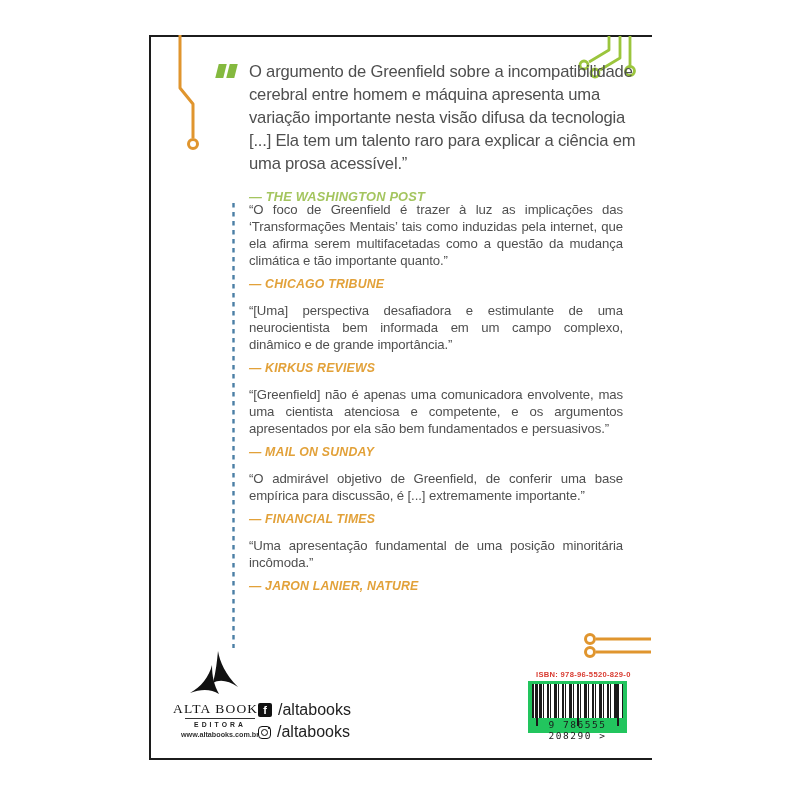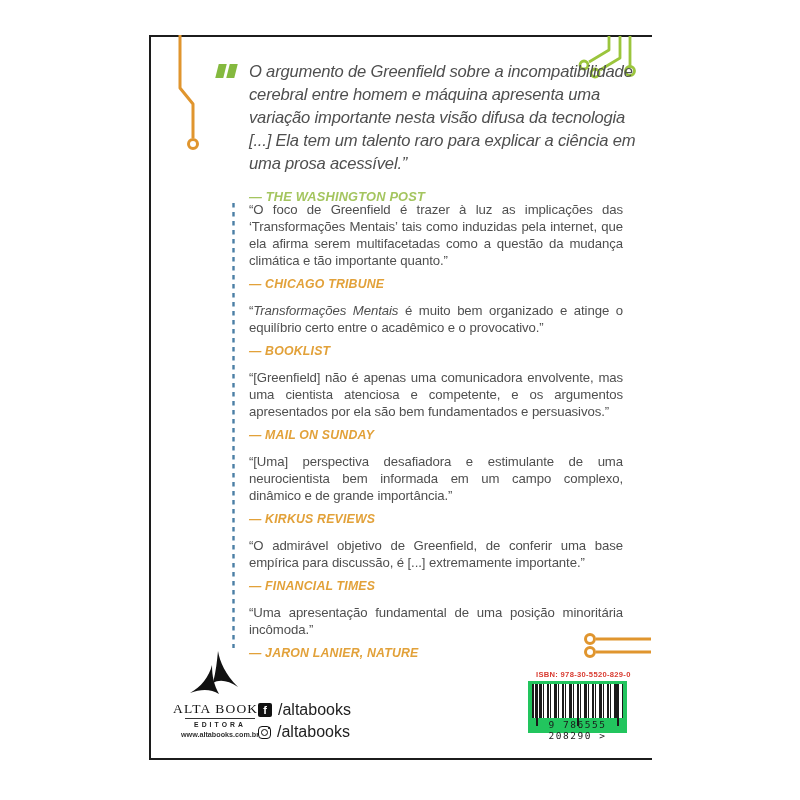--- a/index.html
+++ b/index.html
@@ -8,21 +8,21 @@
   .cover{position:absolute;left:149px;top:35px;width:503px;height:725px;
          border-top:2px solid #1c1c1c;border-left:2px solid #1c1c1c;border-bottom:2px solid #1c1c1c;
          box-sizing:border-box;background:#ffffff;}
   svg.deco{position:absolute;left:0;top:0;width:800px;height:800px;pointer-events:none;}
 
   
   .qmark{position:absolute;left:217px;top:64px;display:flex;gap:3px;}
   .qmark i{display:block;width:8px;height:14px;background:#84b93f;transform:skewX(-14deg);}
 
   .lead{position:absolute;left:249px;top:60px;width:388px;}
-  .lead p{margin:0;font-size:16.6px;line-height:23px;letter-spacing:-0.2px;color:#4f4f4f;font-style:italic;}
+  .lead p{margin:0;font-size:16.6px;line-height:23px;letter-spacing:-0.2px;color:#4f4f4f;}
   .attr{font-style:italic;font-weight:bold;font-size:12.8px;margin-top:14px;letter-spacing:0.2px;}
   .attr.green{color:#a4c55f;}
   .attr.orange{color:#e2a139;}
 
   .reviews{position:absolute;left:249px;top:201px;width:374px;}
   .review{margin-bottom:11px;}
   .review p{margin:0;font-size:13.2px;line-height:17px;text-align:justify;color:#4f4f4f;letter-spacing:-0.1px;}
   .review .attr{font-size:12.3px;margin-top:8px;}
   .review em{font-style:italic;}
 
@@ -100,33 +100,29 @@
     <div class="attr green">— THE WASHINGTON POST</div>
   </div>
 
   <div class="reviews">
 
     <div class="review">
       <p>“O foco de Greenfield é trazer à luz as implicações das ‘Transformações Mentais’ tais como induzidas pela internet, que ela afirma serem multifacetadas como a questão da mudança climática e tão importante quanto.”</p>
       <div class="attr orange">— CHICAGO TRIBUNE</div>
     </div>
 
+
     <div class="review">
-      <p><span>“</span><em>Transformações Mentais</em><span> é muito bem organizado e atinge o equilíbrio certo entre o acadêmico e o provocativo.”</span></p>
-      <div class="attr orange">— BOOKLIST</div>
+      <p>“[Uma] perspectiva desafiadora e estimulante de uma neurocientista bem informada em um campo complexo, dinâmico e de grande importância.”</p>
+      <div class="attr orange">— KIRKUS REVIEWS</div>
     </div>
 
     <div class="review">
       <p>“[Greenfield] não é apenas uma comunicadora envolvente, mas uma cientista atenciosa e competente, e os argumentos apresentados por ela são bem fundamentados e persuasivos.”</p>
       <div class="attr orange">— MAIL ON SUNDAY</div>
-    </div>
-
-    <div class="review">
-      <p>“[Uma] perspectiva desafiadora e estimulante de uma neurocientista bem informada em um campo complexo, dinâmico e de grande importância.”</p>
-      <div class="attr orange">— KIRKUS REVIEWS</div>
     </div>
 
     <div class="review">
       <p>“O admirável objetivo de Greenfield, de conferir uma base empírica para discussão, é [...] extremamente importante.”</p>
       <div class="attr orange">— FINANCIAL TIMES</div>
     </div>
 
     <div class="review">
       <p>“Uma apresentação fundamental de uma posição minoritária incômoda.”</p>
       <div class="attr orange">— JARON LANIER, NATURE</div>
@@ -147,21 +143,21 @@
     <div class="row">
       <span class="fb">f</span>
       <span class="handle">/altabooks</span>
     </div>
     <div class="row">
       <span class="ig"></span>
       <span class="handle">/altabooks</span>
     </div>
   </div>
 
-  <div class="isbn-label">ISBN: 978-30-5520-829-0</div>
+  <div class="isbn-label">ISBN: 978-96-5520-829-0</div>
   <div class="barcode">
     <div class="bars"></div>
     <div class="guard g1"></div>
     <div class="guard g2"></div>
     <div class="guard g3"></div>
     <div class="bdigits">9 786555 208290 &gt;</div>
   </div>
 
 </div>
 

